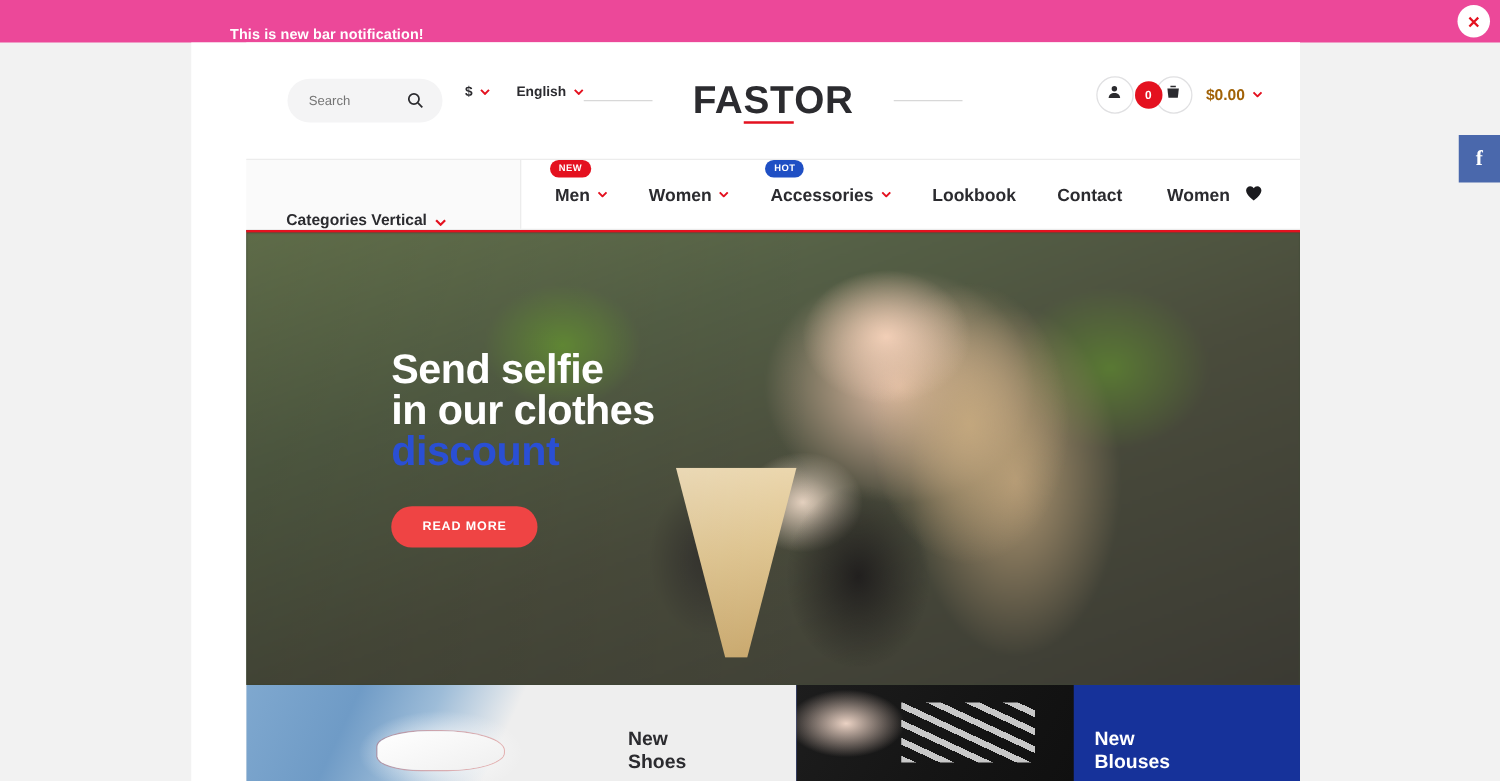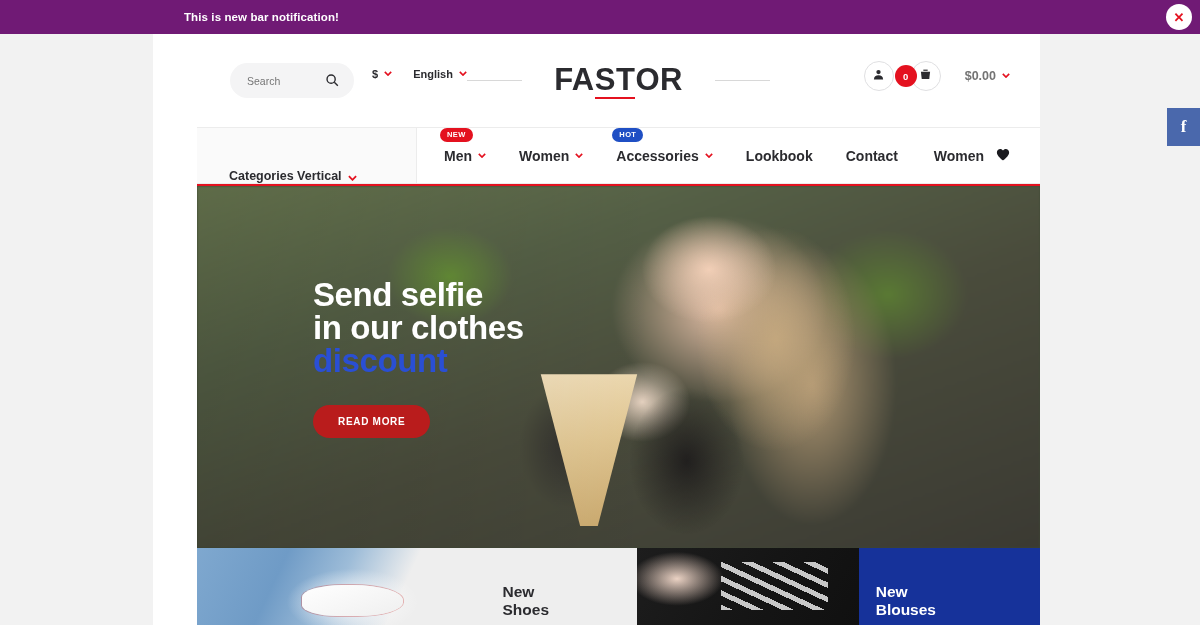--- a/index.html
+++ b/index.html
@@ -7,22 +7,22 @@
     width: 1200px; height: 625px;
     background: #f2f2f2;
     font-family: "Liberation Sans", sans-serif;
     overflow: hidden;
   }
 
   
   .notif-bar {
     position: absolute; top: 0; left: 0;
     width: 1200px; height: 34px;
-    background: #701a75;
-    display: flex; align-items: center;
+    background: #ec4899;
+    display: flex; align-items: flex-end;
   }
   .notif-text {
     margin-left: 184px;
     color: #ffffff;
     font-size: 11.5px;
     font-weight: bold;
     letter-spacing: .1px;
   }
   .notif-close {
     position: absolute; top: 4px; right: 8px;
@@ -111,22 +111,22 @@
   }
   .cart-wrap { position: relative; margin-left: 17px; }
   .cart-badge {
     position: absolute; left: -16px; top: 4px;
     width: 22px; height: 22px; border-radius: 50%;
     background: #e4111f; color: #ffffff;
     font-size: 9.5px; font-weight: bold;
     display: flex; align-items: center; justify-content: center;
   }
   .price {
-    margin-left: 24px;
-    font-size: 12.5px; font-weight: bold; color: #737373;
+    margin-left: 11px;
+    font-size: 12.5px; font-weight: bold; color: #a16207;
   }
 
   
   .navbar {
     position: relative;
     height: 57px;
     border-top: 1px solid #ececec;
     border-bottom: 1px solid #ececec;
     display: flex;
   }
@@ -209,21 +209,21 @@
   .hero-l1, .hero-l2 {
     color: #ffffff; font-size: 33px; font-weight: bold;
     line-height: 33px; letter-spacing: -.4px;
   }
   .hero-l3, .hero-l4 {
     color: #2a4fd4; font-size: 33px; font-weight: bold;
     line-height: 33px; letter-spacing: -.4px;
   }
   .read-more {
     display: inline-block; margin-top: 28px;
-    background: #b91c1c; color: #ffffff;
+    background: #ef4444; color: #ffffff;
     padding: 11px 25px; border-radius: 18px;
     font-size: 10px; font-weight: bold; letter-spacing: .7px;
     border: none; cursor: pointer;
     font-family: "Liberation Sans", sans-serif;
     text-align: right;
   }
 
   
   .promos { display: flex; height: 77px; }
   .promo { position: relative; overflow: hidden; cursor: pointer; }

